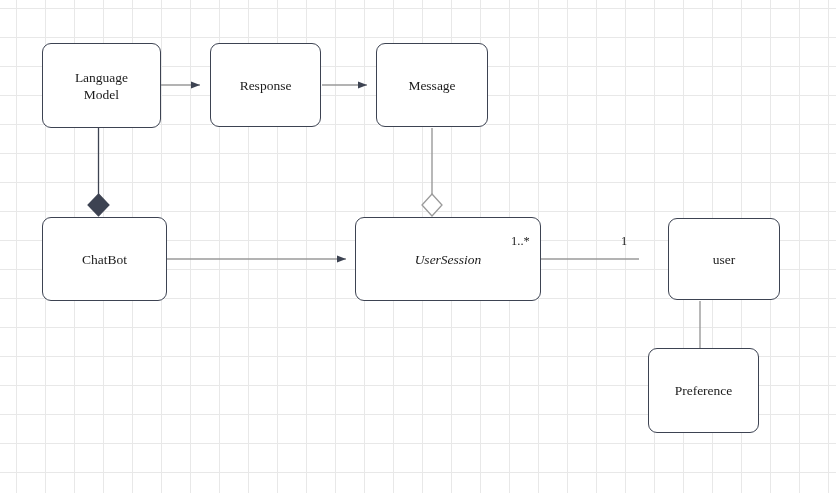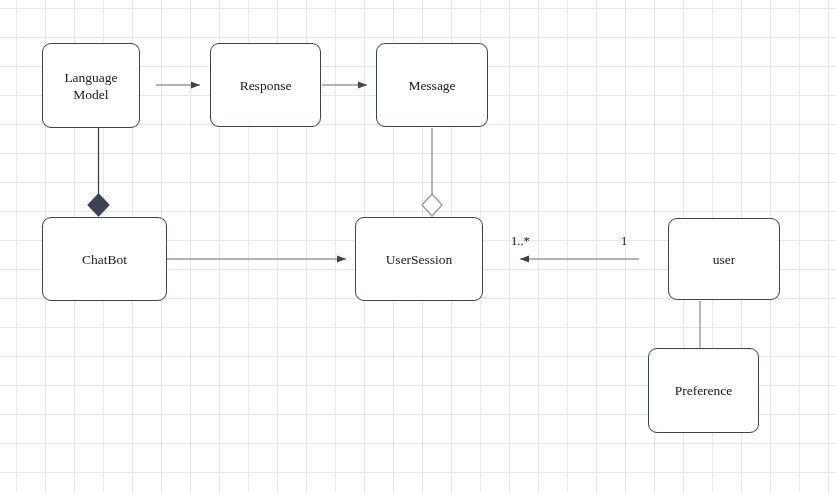--- a/index.html
+++ b/index.html
@@ -101,38 +101,38 @@
 
     <g>
       <line x1="639" y1="259" x2="520" y2="259" stroke="#9a9a9a" stroke-width="1.3" marker-end="url(#openArrowLeft)"></line>
     </g>
 
     <g>
       <line x1="700" y1="301" x2="700" y2="348" stroke="#9a9a9a" stroke-width="1.4"></line>
     </g>
   </svg>
 
-  <div class="node" style="left:42px; top:43px; width:98px; height:85px;">
+  <div class="node" style="left:42px; top:43px; width:119px; height:85px;">
     <div style="white-space:pre-line;">Language
 Model</div>
   </div>
 
   <div class="node" style="left:376px; top:43px; width:112px; height:84px;">
     <div>Message</div>
   </div>
 
   <div class="node" style="left:210px; top:43px; width:111px; height:84px;">
     <div>Response</div>
   </div>
 
   <div class="node" style="left:42px; top:217px; width:125px; height:84px;">
     <div>ChatBot</div>
   </div>
 
-  <div class="node" style="left:355px; top:217px; width:128px; height:84px;">
+  <div class="node" style="left:355px; top:217px; width:186px; height:84px;font-style:italic;">
     <div>UserSession</div>
   </div>
 
   <div class="node" style="left:640px; top:218px; width:112px; height:82px;margin-left:28px;">
     <div>user</div>
   </div>
 
   <div class="node" style="left:648px; top:348px; width:111px; height:85px;">
     <div>Preference</div>
   </div>

